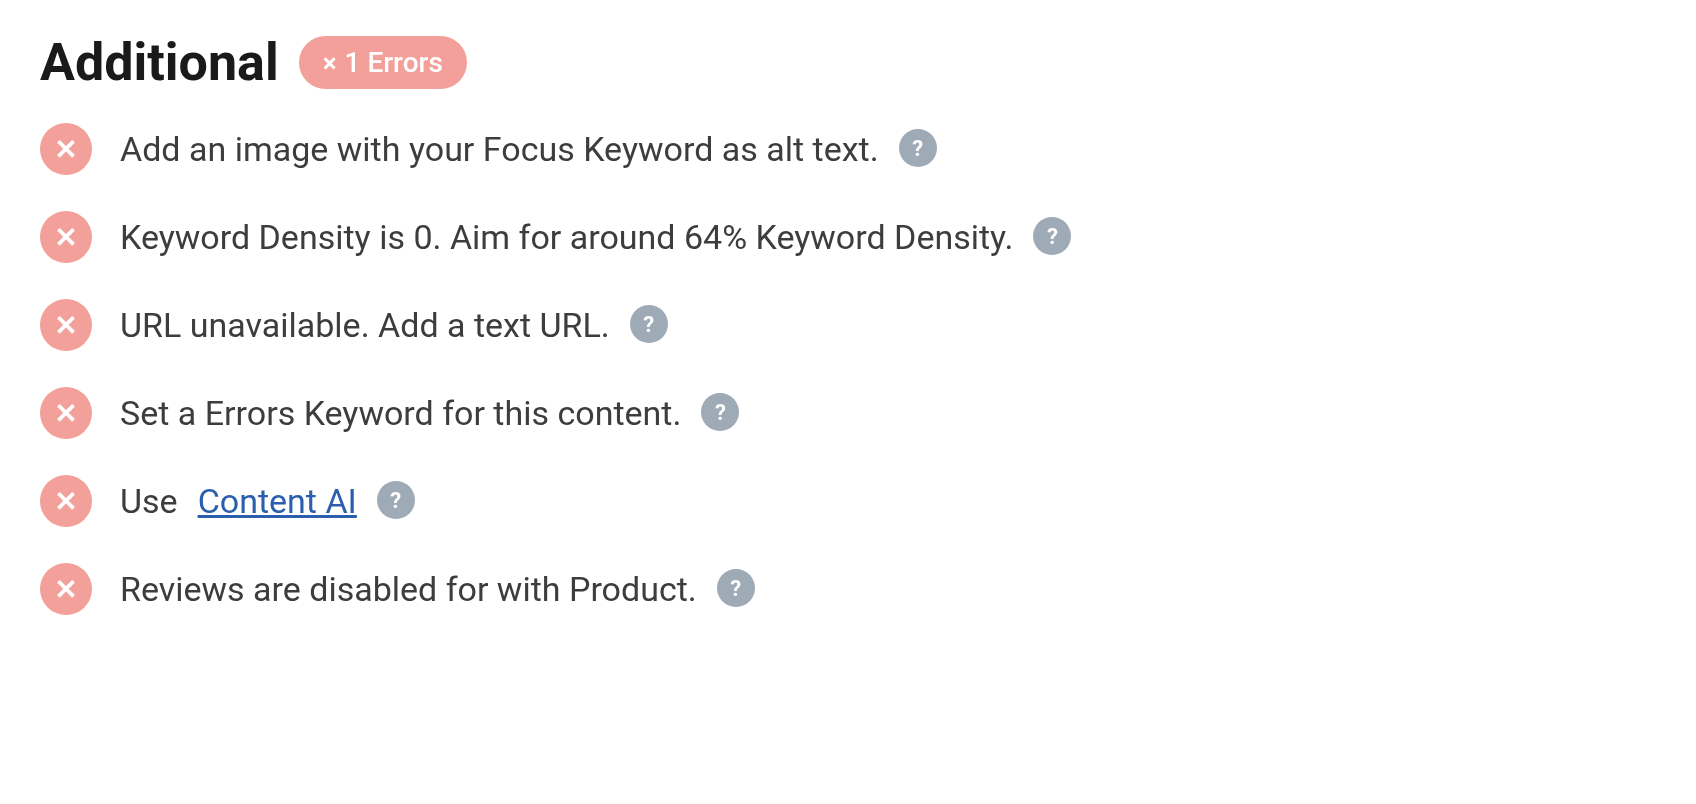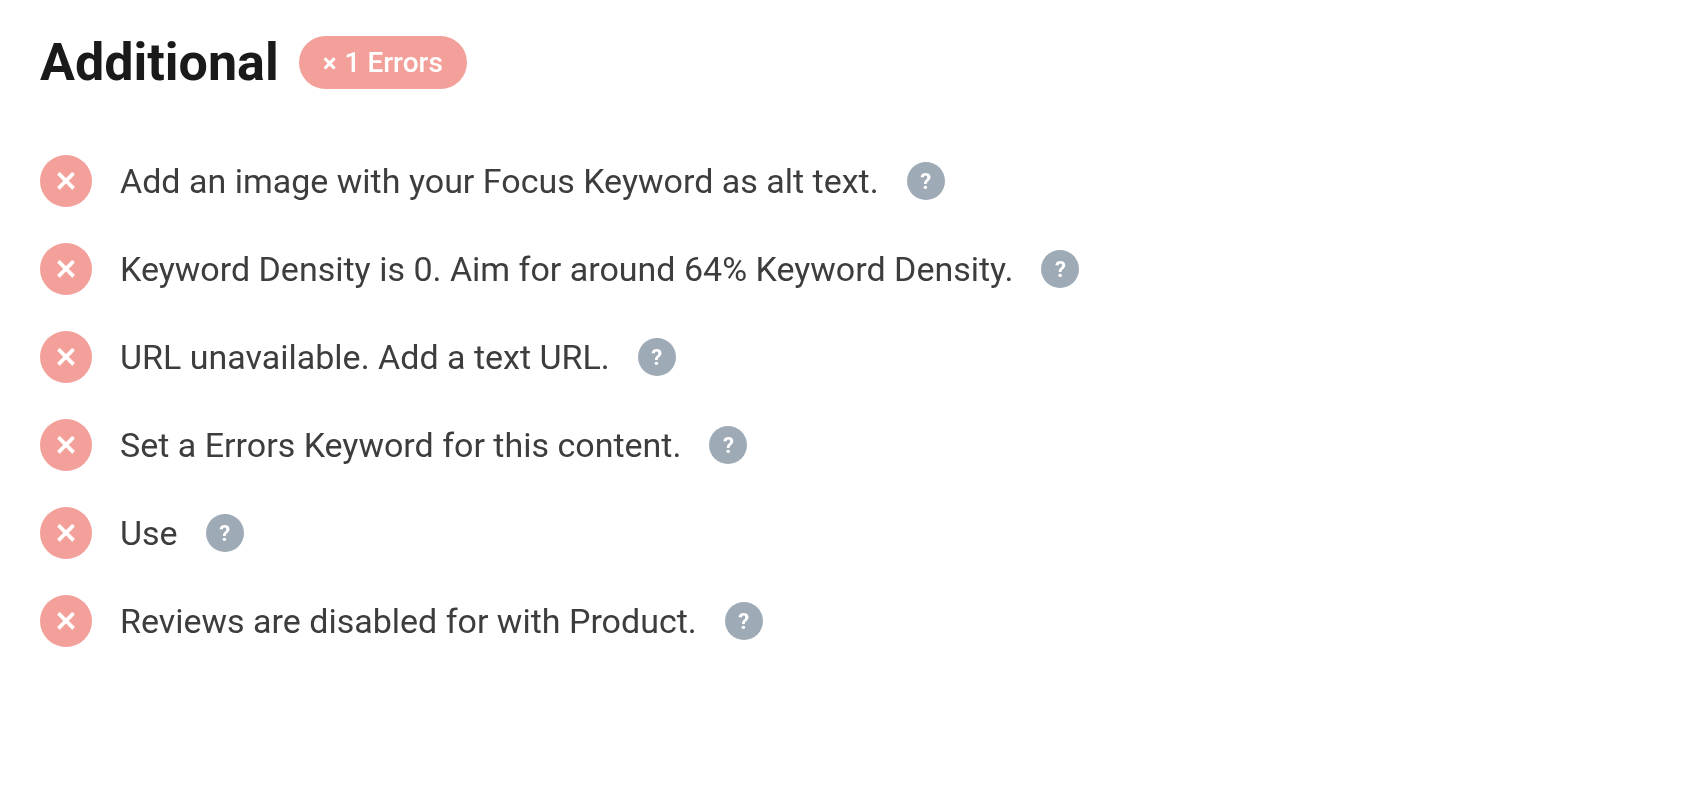--- a/index.html
+++ b/index.html
@@ -13,21 +13,21 @@
       font-family: -apple-system, BlinkMacSystemFont, 'Segoe UI', Roboto, sans-serif;
       padding: 32px 40px;
       width: 1696px;
       min-height: 804px;
     }
 
     .header {
       display: flex;
       align-items: center;
       gap: 20px;
-      margin-bottom: 52px;
+      margin-bottom: 20px;
     }
 
     .section-title {
       font-size: 52px;
       font-weight: 700;
       color: #1a1a1a;
     }
 
     .error-badge {
       display: inline-flex;
@@ -71,22 +71,22 @@
       justify-content: center;
       color: #ffffff;
       font-size: 28px;
       font-weight: 700;
     }
 
     .error-text {
       font-size: 34px;
       color: #3d3d3d;
       display: flex;
-      align-items: center;
-      gap: 28px;
+      align-items: flex-start;
+      gap: 20px;
       flex-wrap: wrap;
     }
 
     .error-text a {
       color: #2b5fad;
       text-decoration: underline;
     }
 
     .help-icon {
       flex-shrink: 0;
@@ -146,20 +146,21 @@
     <span class="error-text">
       <span>Set a Errors Keyword for this content.</span>
       <span class="help-icon">?</span>
     </span>
   </div>
 
   <div class="error-item">
     <div class="error-circle">✕</div>
     <span class="error-text">
       <span>Use </span>
+        <a href="#">Content AI</a>
       <span class="help-icon">?</span>
     </span>
   </div>
 
   <div class="error-item">
     <div class="error-circle">✕</div>
     <span class="error-text">
       <span>Reviews are disabled for with Product.</span>
       <span class="help-icon">?</span>
     </span>

